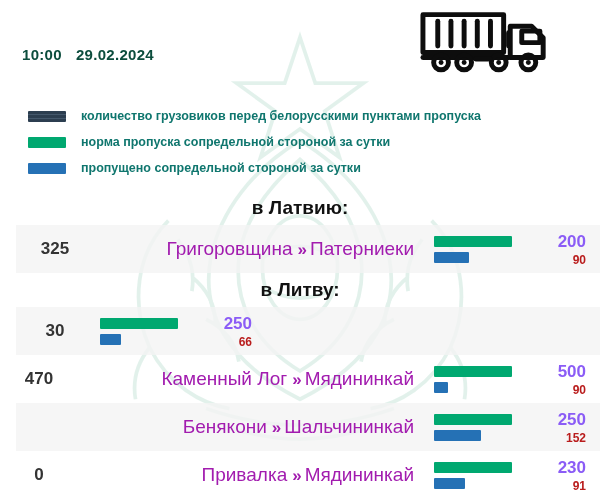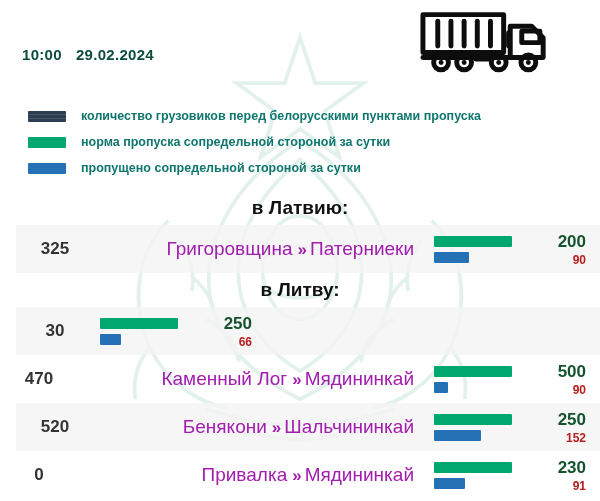--- a/index.html
+++ b/index.html
@@ -151,21 +151,21 @@
   .cell-values {
     width: 60px;
     flex: 0 0 60px;
     text-align: right;
     padding-right: 14px;
     line-height: 1.0;
   }
   .val-norm {
     font-size: 17px;
     font-weight: bold;
-    color: #14532d;
+    color: #8b5cf6;
     display: block;
     margin-bottom: 4px;
   }
   .val-passed {
     font-size: 12px;
     font-weight: bold;
     color: #b91c1c;
     display: block;
   }
 </style>
@@ -280,21 +280,20 @@
       <div class="bar norm" style="width: 78px;"></div>
       <div class="bar passed" style="width: 14px;"></div>
     </div>
     <div class="cell-values">
       <span class="val-norm">500</span>
       <span class="val-passed">90</span>
     </div>
   </div>
 
   <div class="row alt">
-    <div class="cell-queue">520</div>
     <div class="cell-route">
       <span class="from">Бенякони</span><span class="chev">»</span><span class="to">Шальчининкай</span>
     </div>
     <div class="cell-bars">
       <div class="bar norm" style="width: 78px;"></div>
       <div class="bar passed" style="width: 47px;"></div>
     </div>
     <div class="cell-values">
       <span class="val-norm">250</span>
       <span class="val-passed">152</span>

